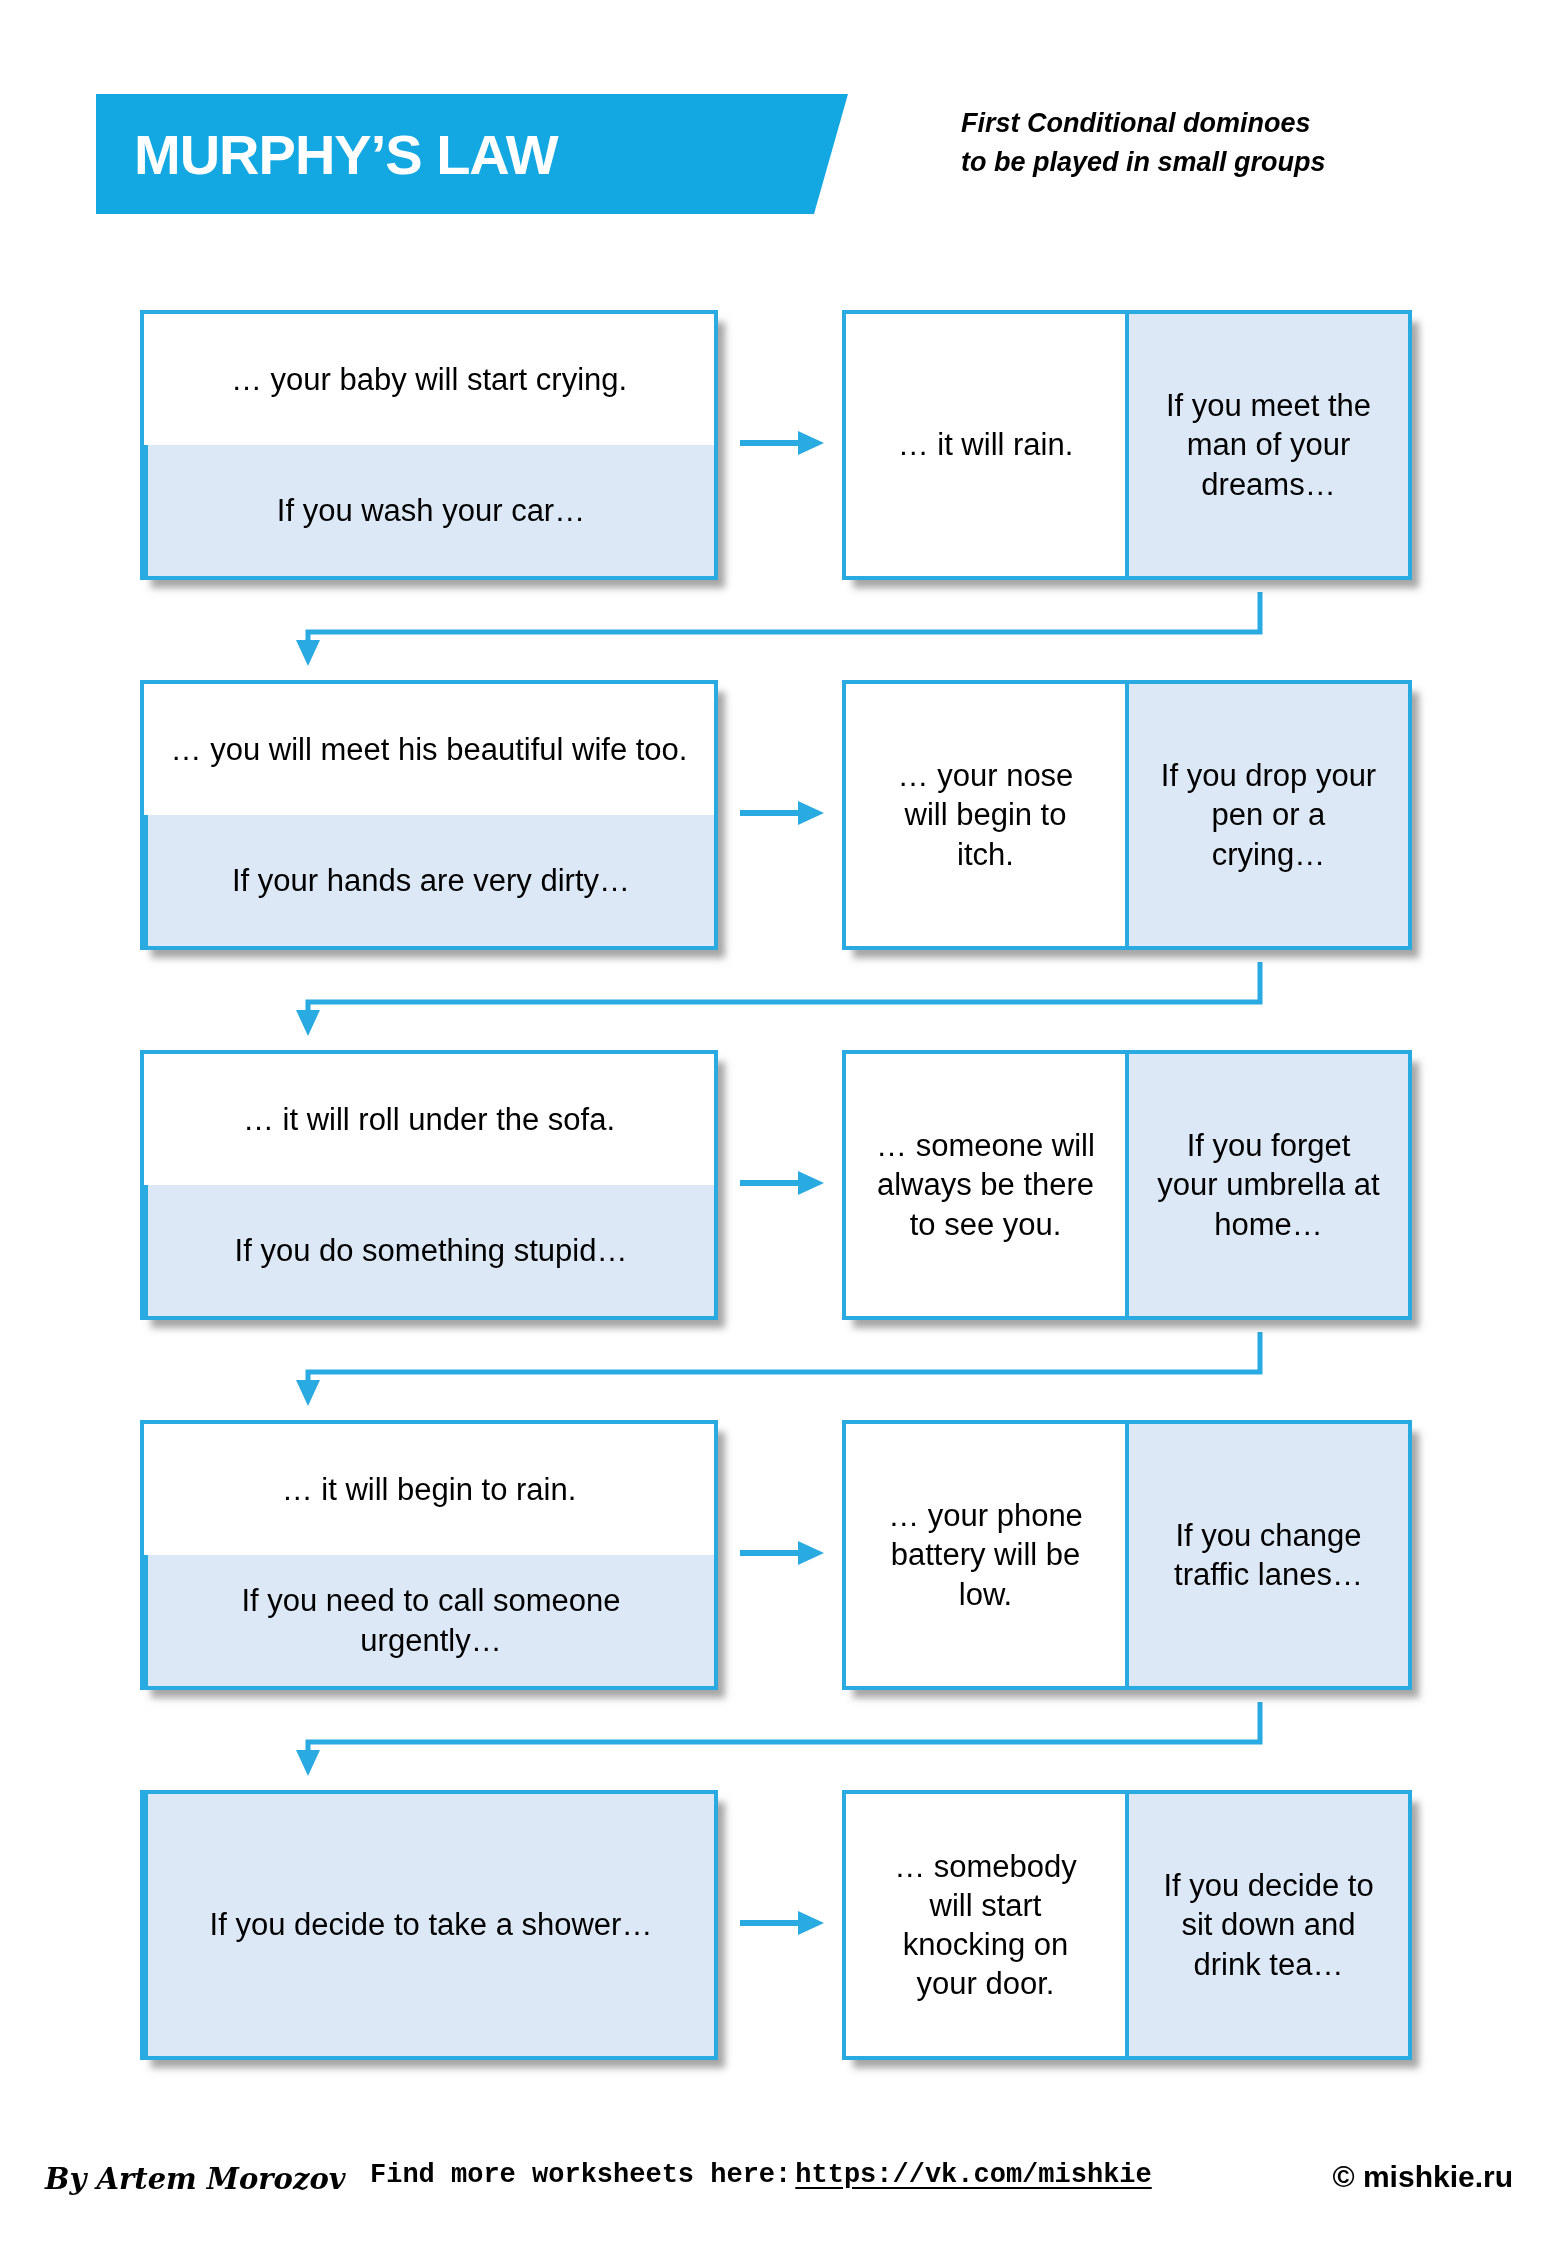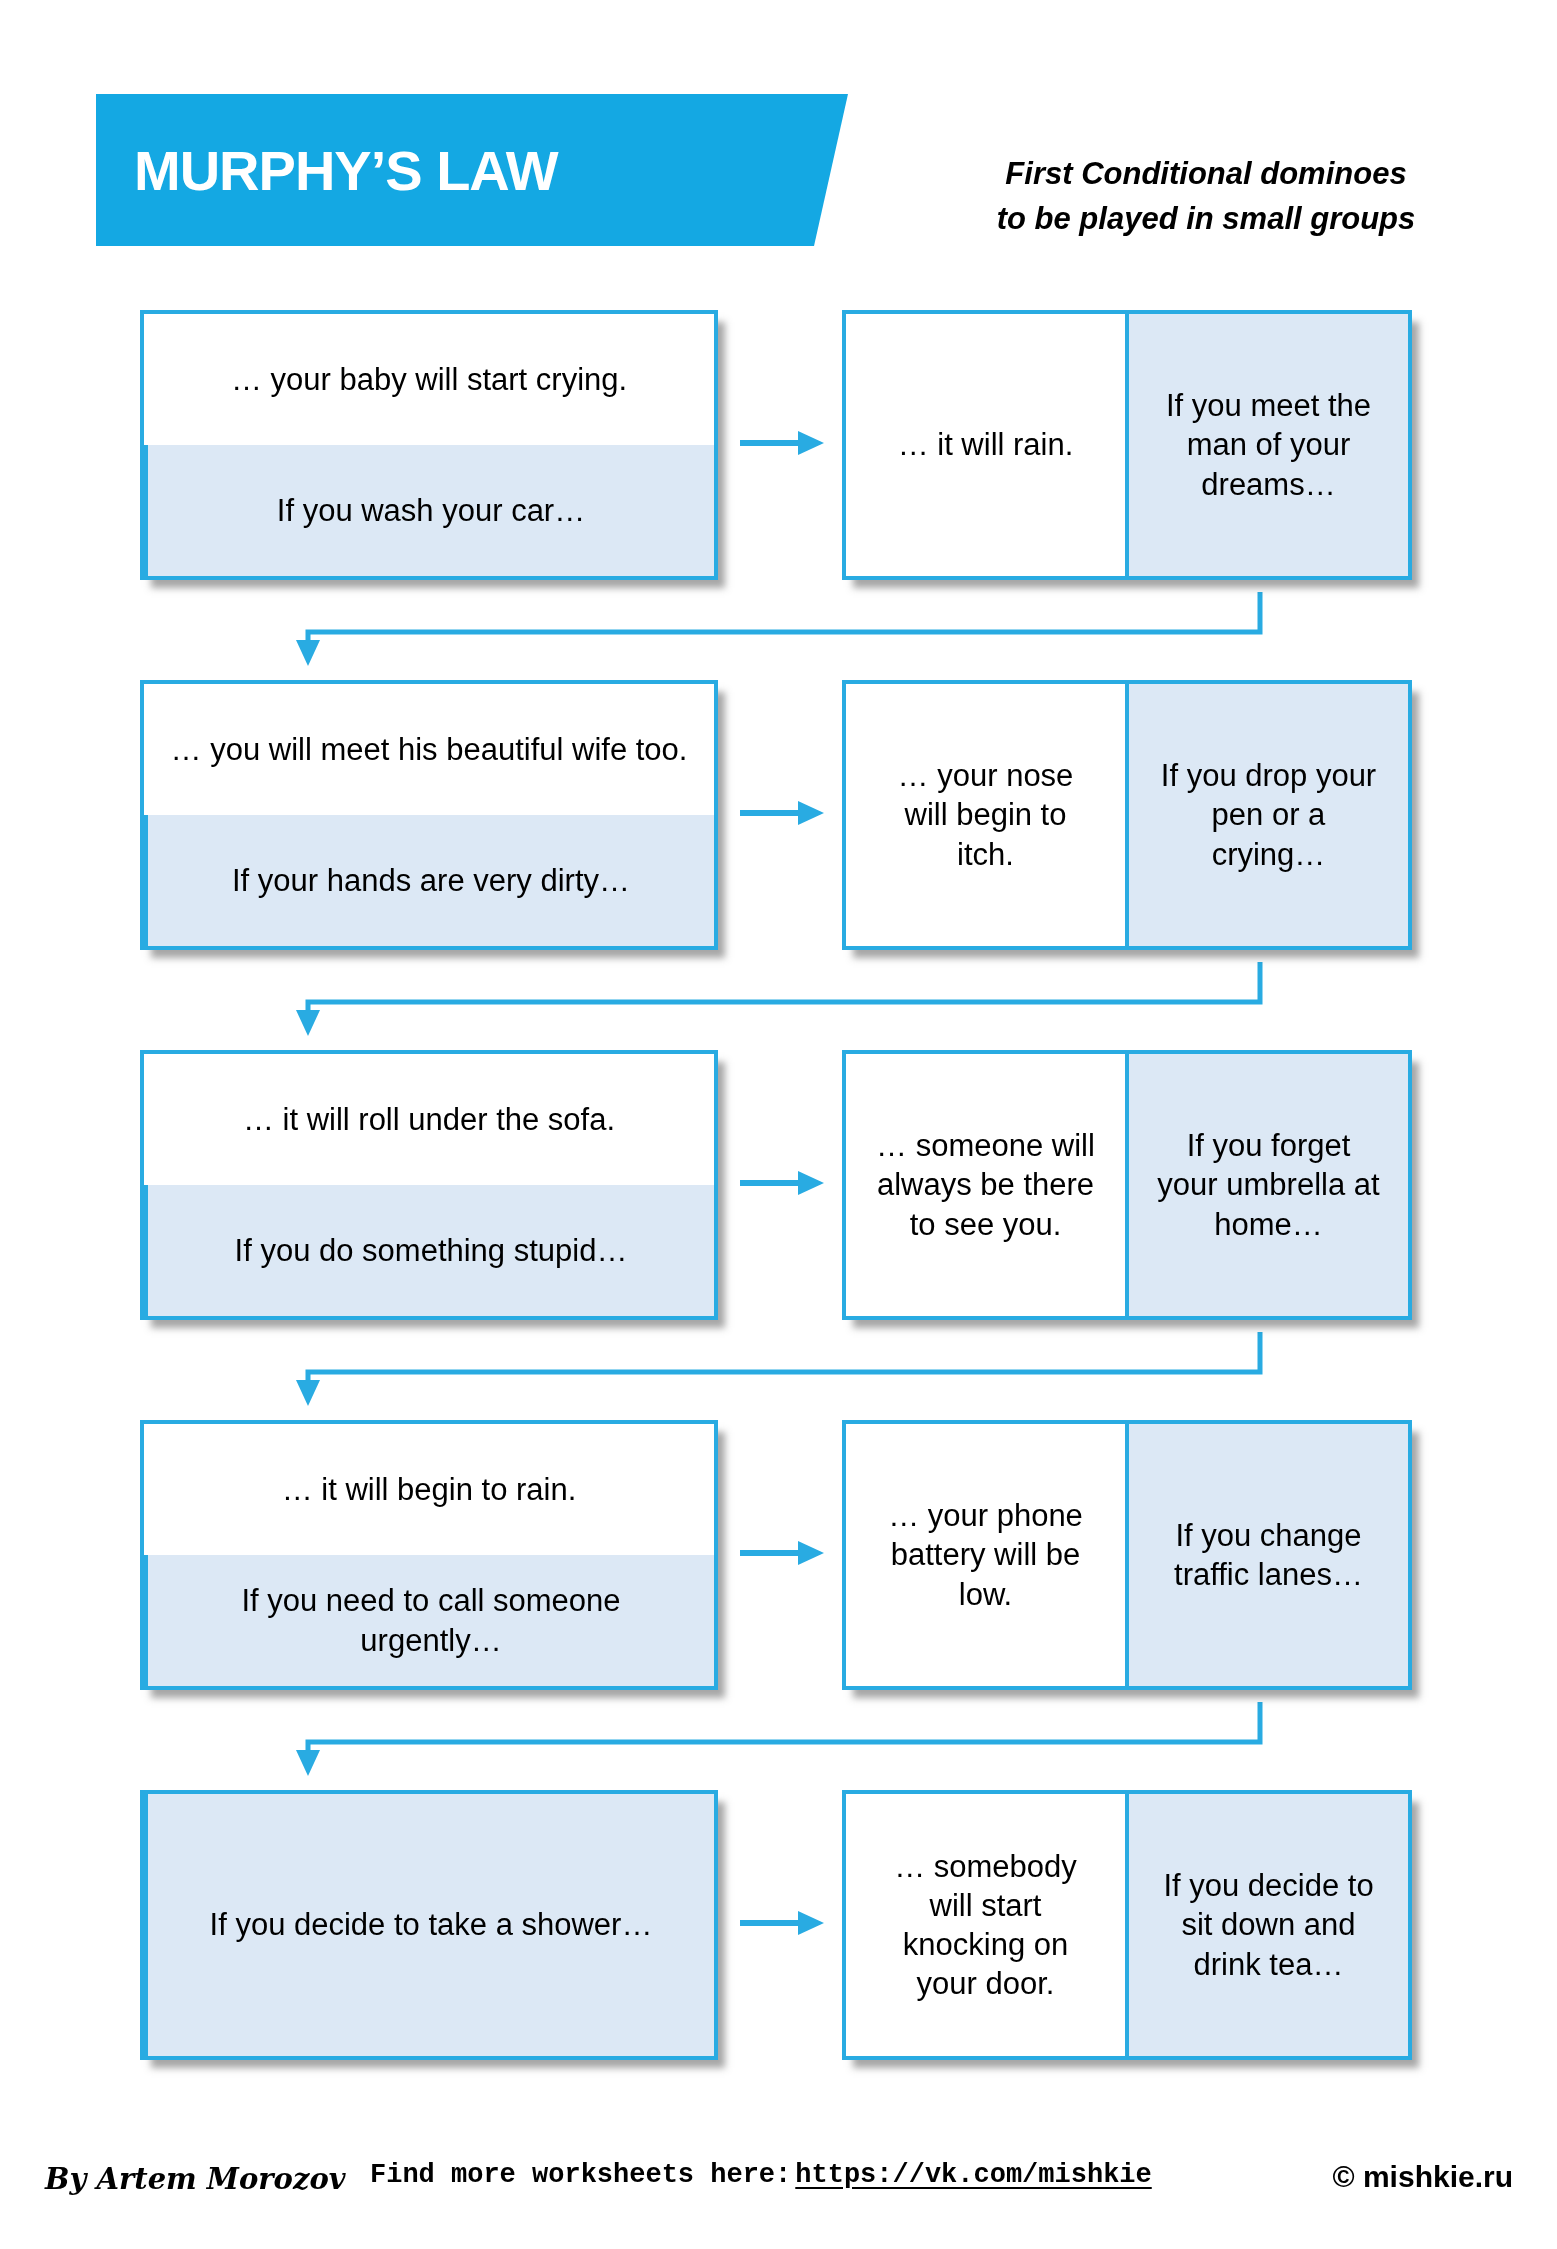--- a/index.html
+++ b/index.html
@@ -8,34 +8,34 @@
     width:1557px;height:2249px;
     background:#ffffff;
     font-family:"Liberation Sans",sans-serif;
     color:var(--text,#000);
     overflow:hidden;
   }
 
   
   .banner{
     position:absolute;left:96px;top:94px;
-    width:752px;height:152px;
+    width:752px;height:120px;
     background:var(--banner-blue,#14a8e3);
     clip-path:polygon(0 0,100% 0,calc(100% - 34px) 100%,0 100%);
     display:flex;align-items:center;
   }
   .banner-title{
     color:#ffffff;font-weight:bold;
     font-size:56px;letter-spacing:-1px;
     padding-left:38px;white-space:nowrap;
   }
   .subtitle{
     position:absolute;right:106px;top:104px;width:490px;
-    text-align:center;font-weight:bold;font-style:italic;
-    font-size:31px;line-height:1.45;margin-top:48px;
+    text-align:left;font-weight:bold;font-style:italic;
+    font-size:27px;line-height:1.45;
   }
 
   
   .domino{
     position:absolute;height:270px;box-sizing:border-box;
     border:4px solid var(--accent,#29abe2);
     background:#ffffff;display:flex;
     box-shadow:9px 10px 7px -2px var(--shadow,rgba(80,80,80,.5));
   }
   .domino.pos-left{left:140px;width:578px;flex-direction:column;}

